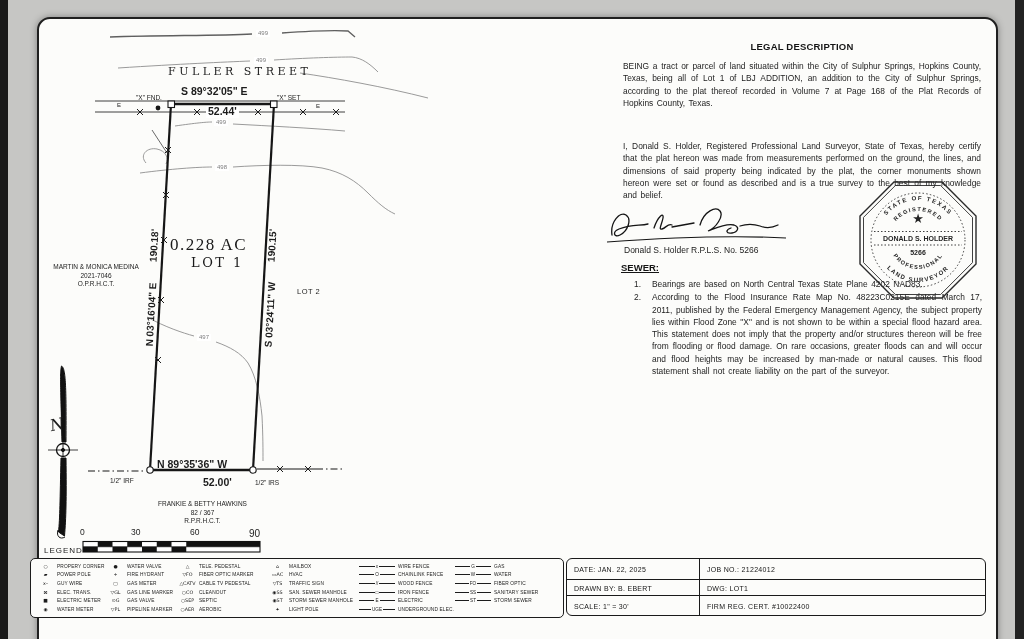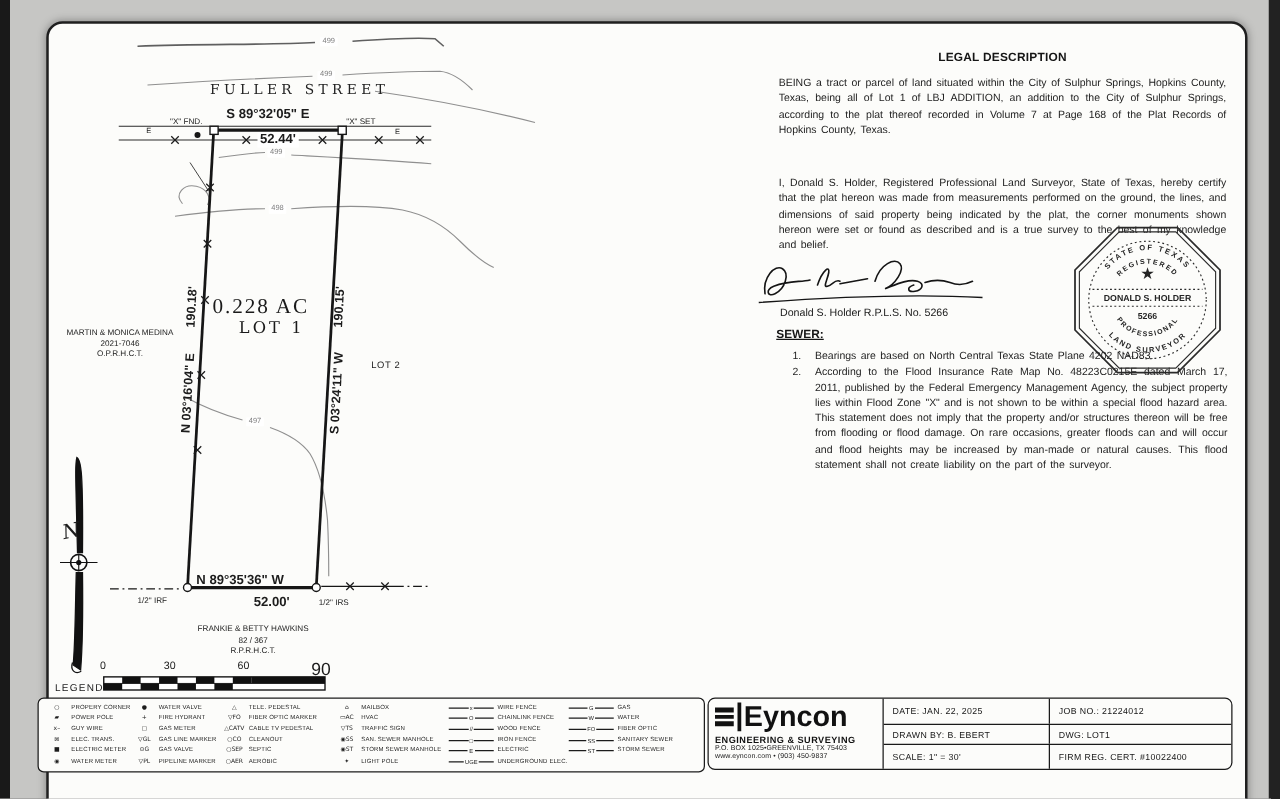--- a/index.html
+++ b/index.html
@@ -189,21 +189,21 @@
   <div class="lab gray bgw" style="left:254px;top:57px;font-size:6px;">499</div>
   <div class="lab gray bgw" style="left:214px;top:119px;font-size:6px;">499</div>
   <div class="lab gray bgw" style="left:215px;top:164px;font-size:6px;">498</div>
   <div class="lab gray bgw" style="left:197px;top:334px;font-size:6px;">497</div>
 
   <div class="lab serif" style="left:50px;top:416px;font-size:16px;font-style:italic;transform:rotate(-12deg);">N</div>
 
   <div class="lab cad" style="left:80px;top:528px;font-size:8.5px;">0</div>
   <div class="lab cad" style="left:131px;top:528px;font-size:8.5px;">30</div>
   <div class="lab cad" style="left:190px;top:528px;font-size:8.5px;">60</div>
-  <div class="lab cad" style="left:249px;top:528px;font-size:14px;">90</div>
+  <div class="lab cad" style="left:249px;top:528px;font-size:10px;">90</div>
 
   <div class="rtitle" style="top:41px;">LEGAL DESCRIPTION</div>
   <div class="para just" style="top:60px;">BEING a tract or parcel of land situated within the City of Sulphur Springs, Hopkins County, Texas, being all of Lot 1 of LBJ ADDITION, an addition to the City of Sulphur Springs, according to the plat thereof recorded in Volume 7 at Page 168 of the Plat Records of Hopkins County, Texas.</div>
 
   <div class="para just" style="top:140px;">I, Donald S. Holder, Registered Professional Land Surveyor, State of Texas, hereby certify that the plat hereon was made from measurements performed on the ground, the lines, and dimensions of said property being indicated by the plat, the corner monuments shown hereon were set or found as described and is a true survey to the best of my knowledge and belief.</div>
 
   <svg class="overlay" width="200" height="48" style="left:602px;top:202px;">
     <path d="M10,33 C8,20 18,9 24,13 C30,17 26,29 18,33 C12,36 10,30 17,27 C30,22 38,24 46,22
              M52,26 C56,14 62,10 61,16 C60,22 56,28 60,27 C64,26 66,21 70,23
              M70,25 L92,21
@@ -459,34 +459,20 @@
             <i></i>
             <b>ST</b>
             <i></i>
           </span>
         <span class="llab">STORM SEWER</span>
       </div>
       </div>
   </div>
 
   <div class="tblock">
-    <div class="tb-logo">
-      <div class="logo-row">
-        <span class="bars">
-            <i></i>
-            <i></i>
-            <i></i>
-          </span>
-        <span class="vbar"></span>
-        <span class="logo-text">Eyncon</span>
-      </div>
-      <div class="tagline">ENGINEERING &amp; SURVEYING</div>
-      <div class="tiny">P.O. BOX 1025•GREENVILLE, TX 75403</div>
-      <div class="tiny">www.eyncon.com • (903) 450-9837</div>
-    </div>
     <div class="tb-grid">
       <div class="tb-row r1">
         <div class="tb-cell cb">DATE: JAN. 22, 2025</div>
         <div class="tb-cell cc">JOB NO.: 21224012</div>
       </div>
       <div class="tb-row r2">
         <div class="tb-cell cb">DRAWN BY: B. EBERT</div>
         <div class="tb-cell cc">DWG: LOT1</div>
       </div>
       <div class="tb-row r3">

